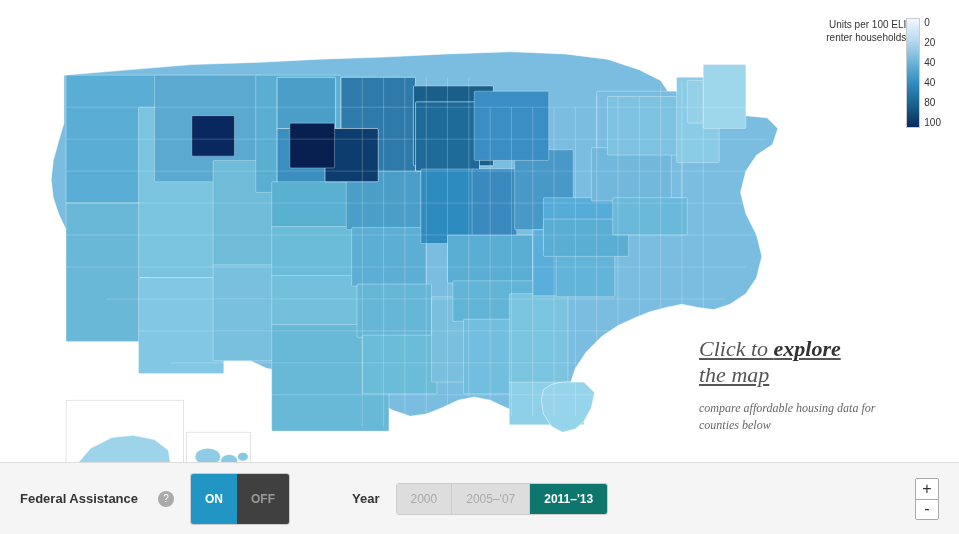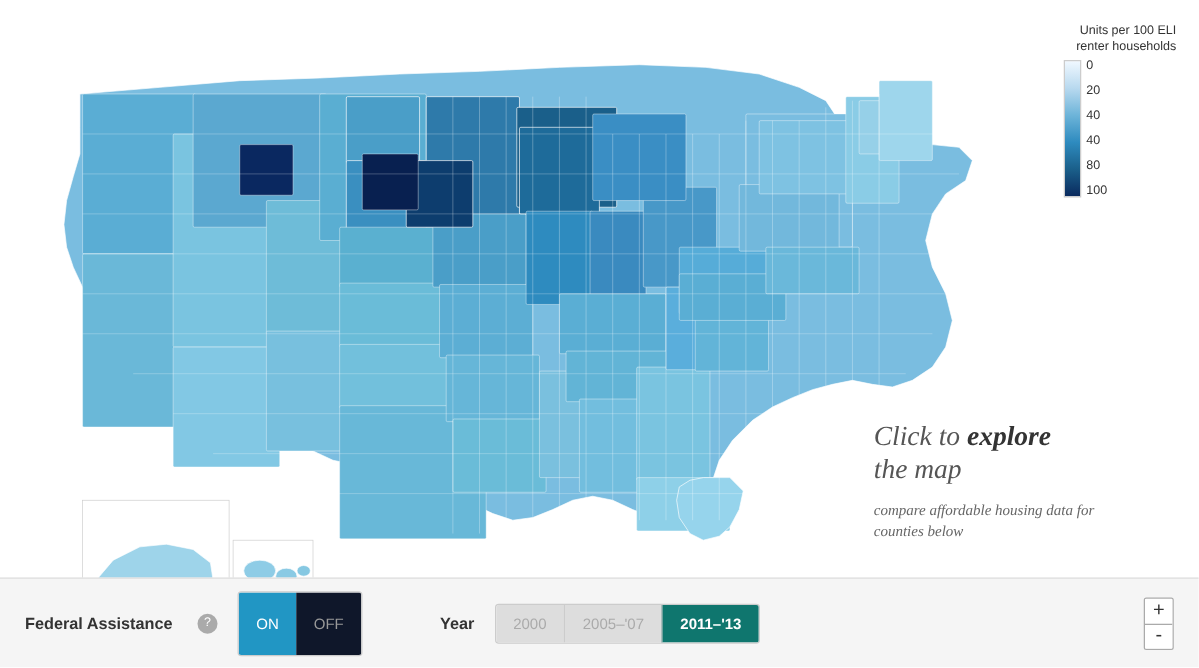--- a/index.html
+++ b/index.html
@@ -22,21 +22,21 @@
       width: 100%;
       height: 100%;
     }
 
     
     #legend {
       position: absolute;
       top: 18px;
       right: 18px;
       display: flex;
-      flex-direction: column;
+      flex-direction: row;
       align-items: flex-start;
       font-family: Arial, sans-serif;
       font-size: 10px;
       color: #333;
     }
 
     #legend-title {
       font-size: 10px;
       line-height: 1.3;
       color: #333;
@@ -80,20 +80,21 @@
       right: 60px;
       text-align: left;
     }
 
     #overlay-click {
       font-family: Georgia, serif;
       font-size: 22px;
       color: #555;
       font-style: italic;
       line-height: 1.2;
+      text-decoration: underline;
     }
 
     #overlay-click strong {
       font-style: italic;
       font-weight: bold;
       color: #333;
     }
 
     #overlay-sub {
       font-family: Georgia, serif;
@@ -146,33 +147,33 @@
       display: flex;
       border-radius: 3px;
       overflow: hidden;
       border: 1px solid #ccc;
     }
 
     .toggle-btn {
       padding: 18px 14px;
       font-family: Arial, sans-serif;
       font-size: 12px;
-      font-weight: normal;
+      font-weight: bold;
       cursor: pointer;
       border: none;
       outline: none;
     }
 
     .toggle-btn.active {
       background: #2196c4;
       color: #fff;
     }
 
     .toggle-btn.inactive {
-      background: #0f172a;
+      background: #404040;
       color: #999;
     }
 
     .year-group {
       display: flex;
       border-radius: 3px;
       overflow: hidden;
       border: 1px solid #ccc;
     }
 

